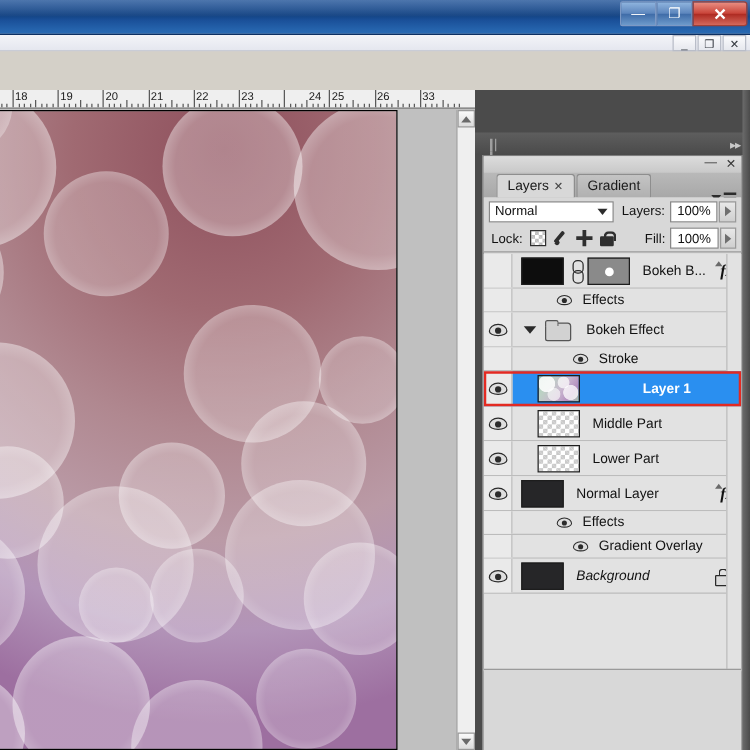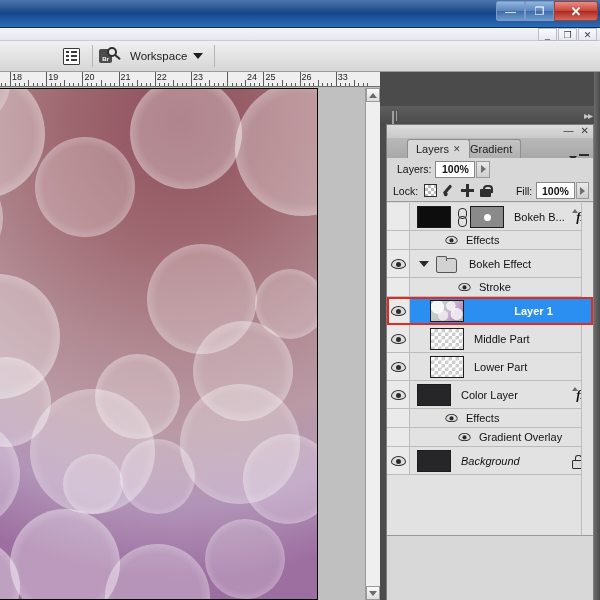--- a/index.html
+++ b/index.html
@@ -178,21 +178,21 @@
     position: absolute; left: 0; top: 13px; width: 100%; height: 20px;
     background: linear-gradient(180deg,#b9b9b9,#a8a8a8);
   }
   .tab {
     position: absolute; top: 1px; height: 19px;
     display: flex; align-items: center; padding: 0 8px; gap: 4px;
     font-size: 11px; color: #1a1a1a;
     border: 1px solid #8e8e8e; border-bottom: none;
     border-radius: 3px 3px 0 0;
   }
-  .tab.active { left: 20px; background: #d8d8d8; z-index:2; }
+  .tab.active { left: 10px; background: #d8d8d8; z-index:2; }
   .tab.inactive { left: 74px; background: linear-gradient(180deg,#c4c4c4,#b0b0b0); }
   .tab .x { font-size: 9px; color: #444; }
   .panel-menu {
     position: absolute; right: 4px; top: 16px;
     display: flex; align-items: center; gap: 2px;
   }
   .pm-caret { width:0;height:0;border-left:4px solid transparent;border-right:4px solid transparent;border-top:5px solid #2c2c2c; }
   .pm-lines { display:flex; flex-direction:column; gap:2px; }
   .pm-lines i { display:block; width: 10px; height: 1.6px; background:#2c2c2c; }
 
@@ -205,21 +205,20 @@
     width: 104px; height: 17px; background: #fff; border: 1px solid #888;
     display: flex; align-items: center; justify-content: space-between;
     padding: 0 4px; font-size: 10.5px; color: #111;
   }
   .combo-caret { width:0;height:0;border-left:4px solid transparent;border-right:4px solid transparent;border-top:5px solid #2c2c2c; }
   .lbl { font-size: 10.5px; color: #111; margin-left: 6px; }
   .numfield {
     width: 40px; height: 17px; background: #fff; border: 1px solid #888;
     font-size: 10.5px; color: #111; display: flex; align-items: center; justify-content: center;
     margin-left: 4px;
-    font-weight: bold;
   }
   .spin {
     width: 14px; height: 17px; margin-left: 1px;
     background: linear-gradient(180deg,#e8e8e8,#cfcfcf); border: 1px solid #9a9a9a;
     display:flex; align-items:center; justify-content:center;
   }
   .spin .t { width:0;height:0;border-top:4px solid transparent;border-bottom:4px solid transparent;border-left:5px solid #6f6f6f; }
 
   .row-lock {
     position: absolute; left: 0; top: 55px; width: 100%; height: 22px;
@@ -417,33 +416,20 @@
           </div>
         <div class="doc-btn">
             <span>❐</span>
           </div>
         <div class="doc-btn">
             <span>✕</span>
           </div>
       </div>
     </div>
 
-    <div class="ps-optionsbar">
-      <div style="width:63px"></div>
-      <div class="ico-palette"></div>
-      <div class="opt-sep" style="margin-left:12px;"></div>
-      <div class="ico-bridge">
-        <div class="sq">Br</div>
-        <div class="mag"></div>
-        <div class="handle"></div>
-      </div>
-      <div class="ws-label">Workspace</div>
-      <div class="ws-caret"></div>
-      <div class="opt-sep" style="margin-left:11px;"></div>
-    </div>
 
     <div class="doc-area">
 
       <div class="ruler-h" id="ruler">
           <div class="tick maj" style="left: 10px;"></div>
           <div class="num" style="left: 10px;">18</div>
           <div class="tick min" style="left: 14.525px;"></div>
           <div class="tick min" style="left: 19.05px;"></div>
           <div class="tick min" style="left: 23.575px;"></div>
           <div class="tick mid" style="left: 28.1px;"></div>
@@ -603,20 +589,24 @@
             <div class="pm-caret"></div>
             <div class="pm-lines">
                 <i></i>
                 <i></i>
                 <i></i>
               </div>
           </div>
         </div>
 
         <div class="row-blend">
+          <div class="combo">
+            <span>Normal</span>
+            <span class="combo-caret"></span>
+          </div>
           <span class="lbl">Layers:</span>
           <div class="numfield">
               <span>100%</span>
             </div>
           <div class="spin">
               <div class="t"></div>
             </div>
         </div>
 
         <div class="row-lock">
@@ -716,21 +706,21 @@
           </div>
 
           <div class="lrow">
             <div class="eyecell">
                 <div class="eye">
                   <div class="outer"></div>
                   <div class="pupil"></div>
                 </div>
               </div>
             <div class="thumb dark"></div>
-            <div class="lname">Color Layer</div>
+            <div class="lname">Normal Layer</div>
             <div class="fx-ico">fx</div>
             <div class="inner-up">
                 <div class="tri-up-s"></div>
               </div>
           </div>
 
           <div class="lrow sub">
             <div class="eyecell"></div>
             <div class="indent-spacer"></div>
             <div class="eye small">

